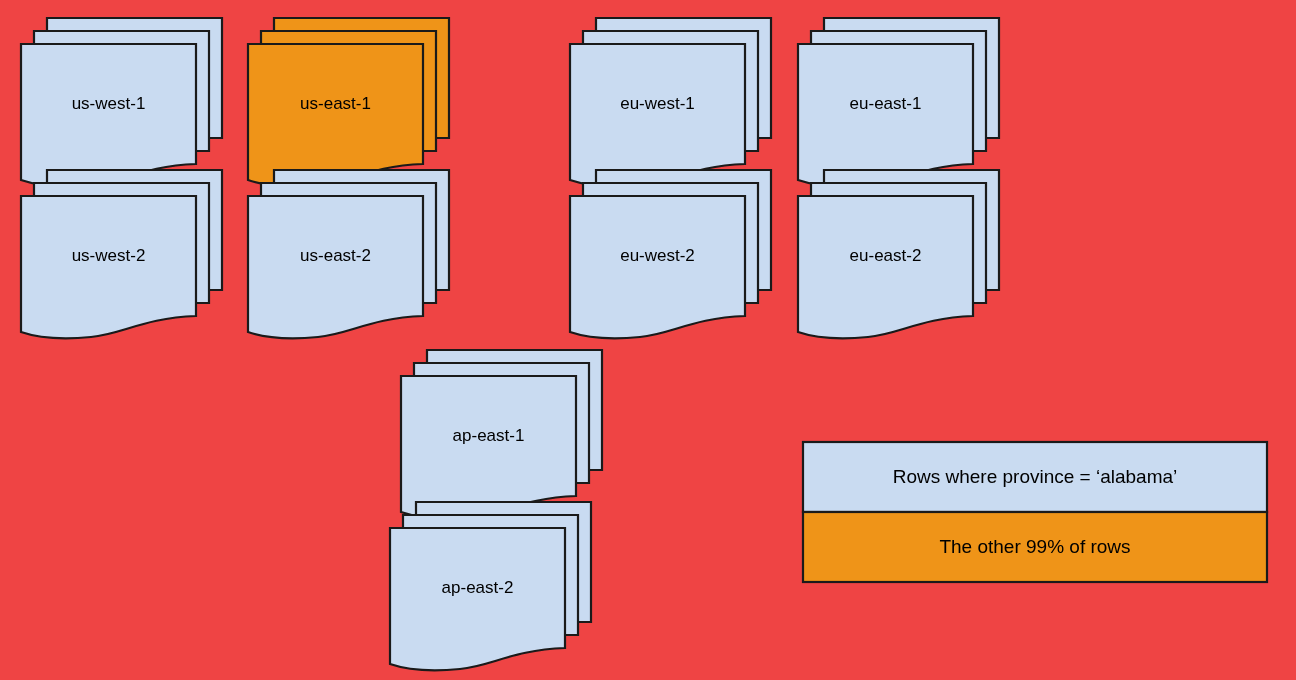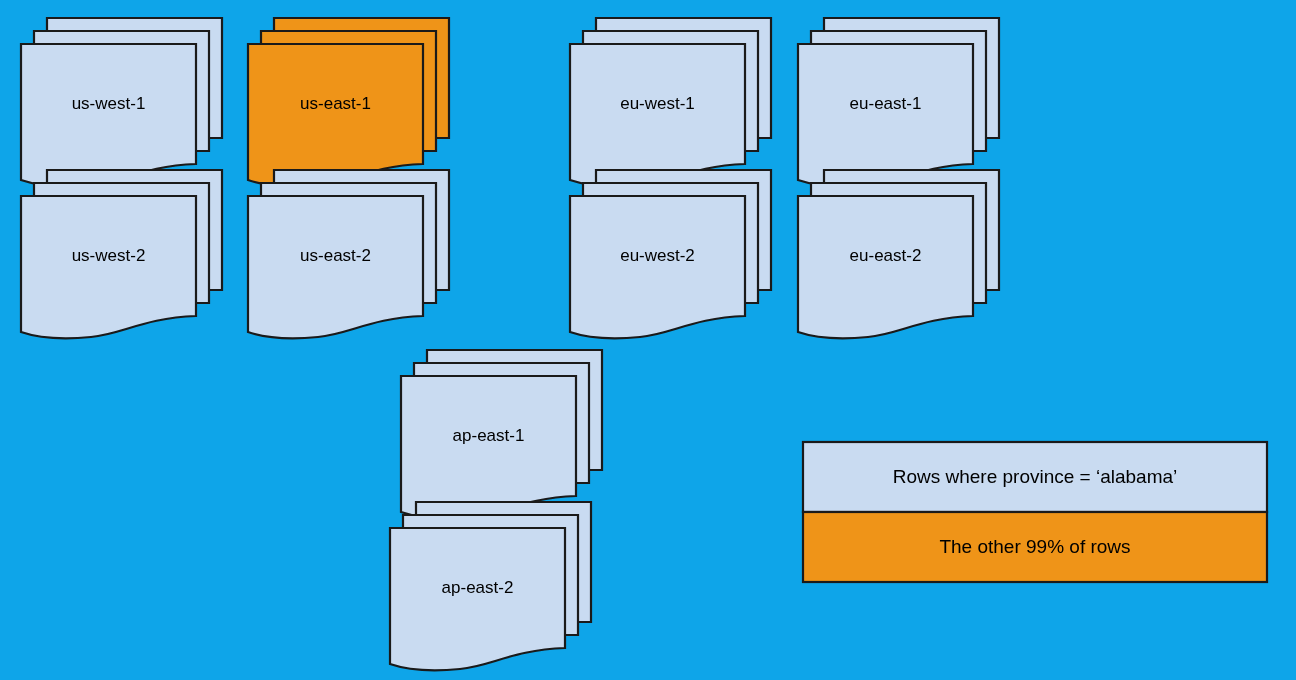--- a/index.html
+++ b/index.html
@@ -8,21 +8,21 @@
     padding: 0;
     background: #ffffff;
   }
   body {
     font-family: "Liberation Sans", sans-serif;
   }
   #canvas {
     position: relative;
     width: 1296px;
     height: 680px;
-    background: #0ea5e9;
+    background: #ef4444;
     overflow: hidden;
   }
   #diagram-svg {
     position: absolute;
     left: 0;
     top: 0;
     width: 1296px;
     height: 680px;
     display: block;
   }

